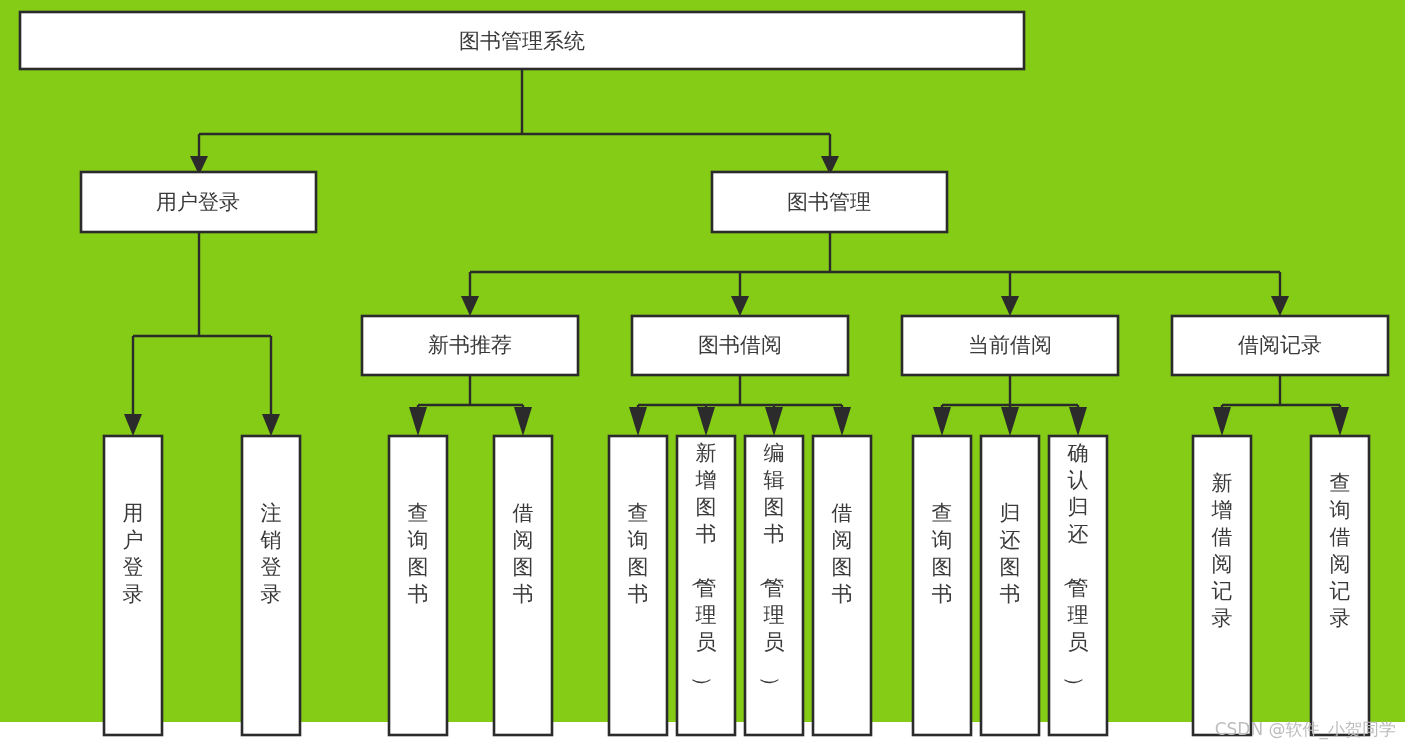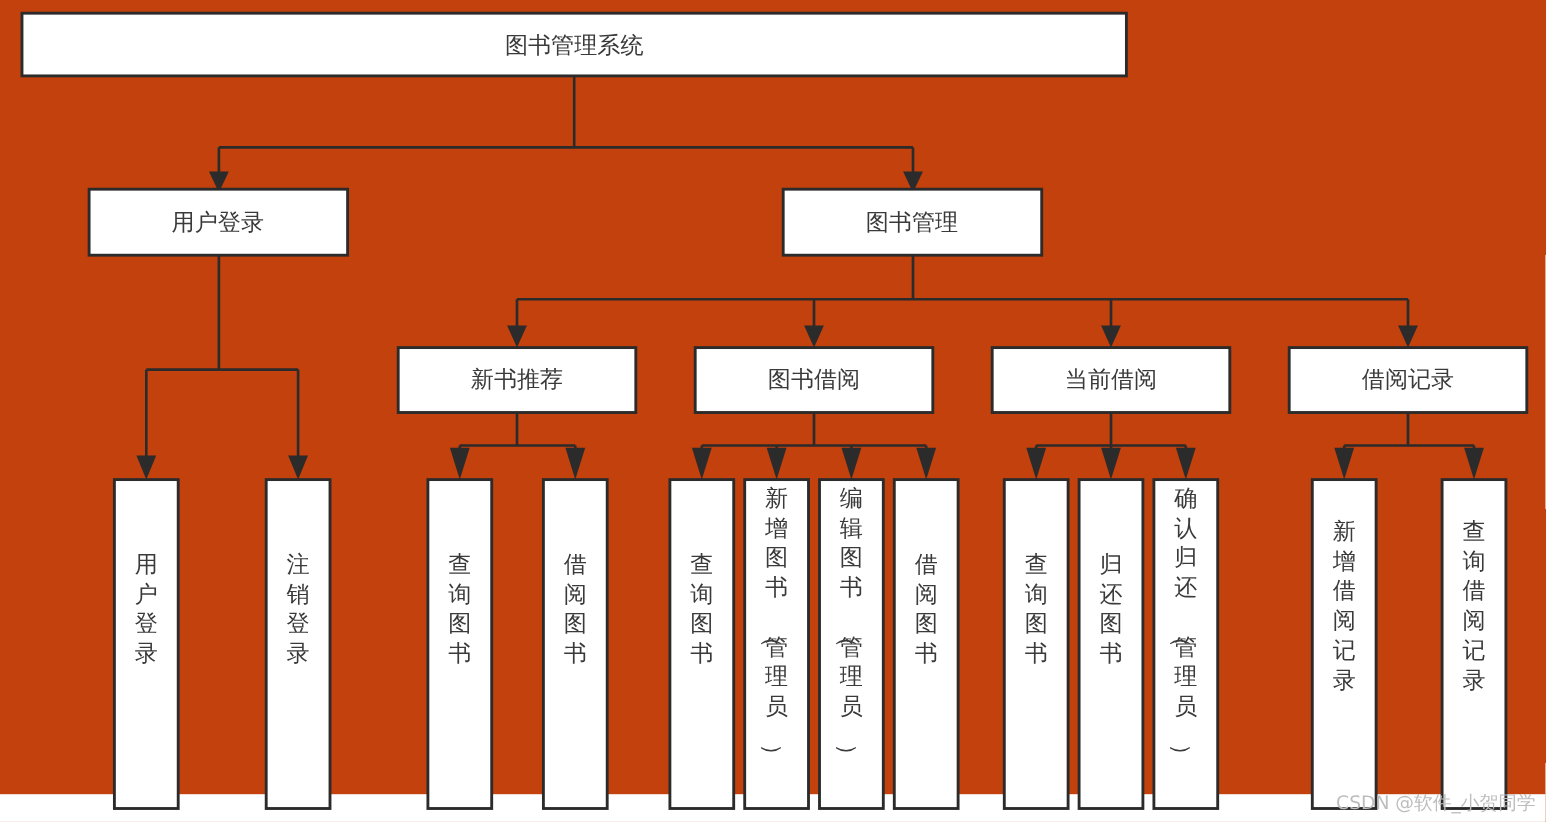--- a/index.html
+++ b/index.html
@@ -11,21 +11,21 @@
   body {
     width: 1405px;
     height: 747px;
     font-family: "DejaVu Sans", "Liberation Sans", sans-serif;
     overflow: hidden;
   }
   #diagram-root {
     position: relative;
     width: 1405px;
     height: 722px;
-    background: #c2410c;
+    background: #84cc16;
     text-align: center;
   }
   svg.diagram-svg {
     position: absolute;
     left: 0;
     top: 0;
     width: 1405px;
     height: 747px;
   }
   .node-box {

